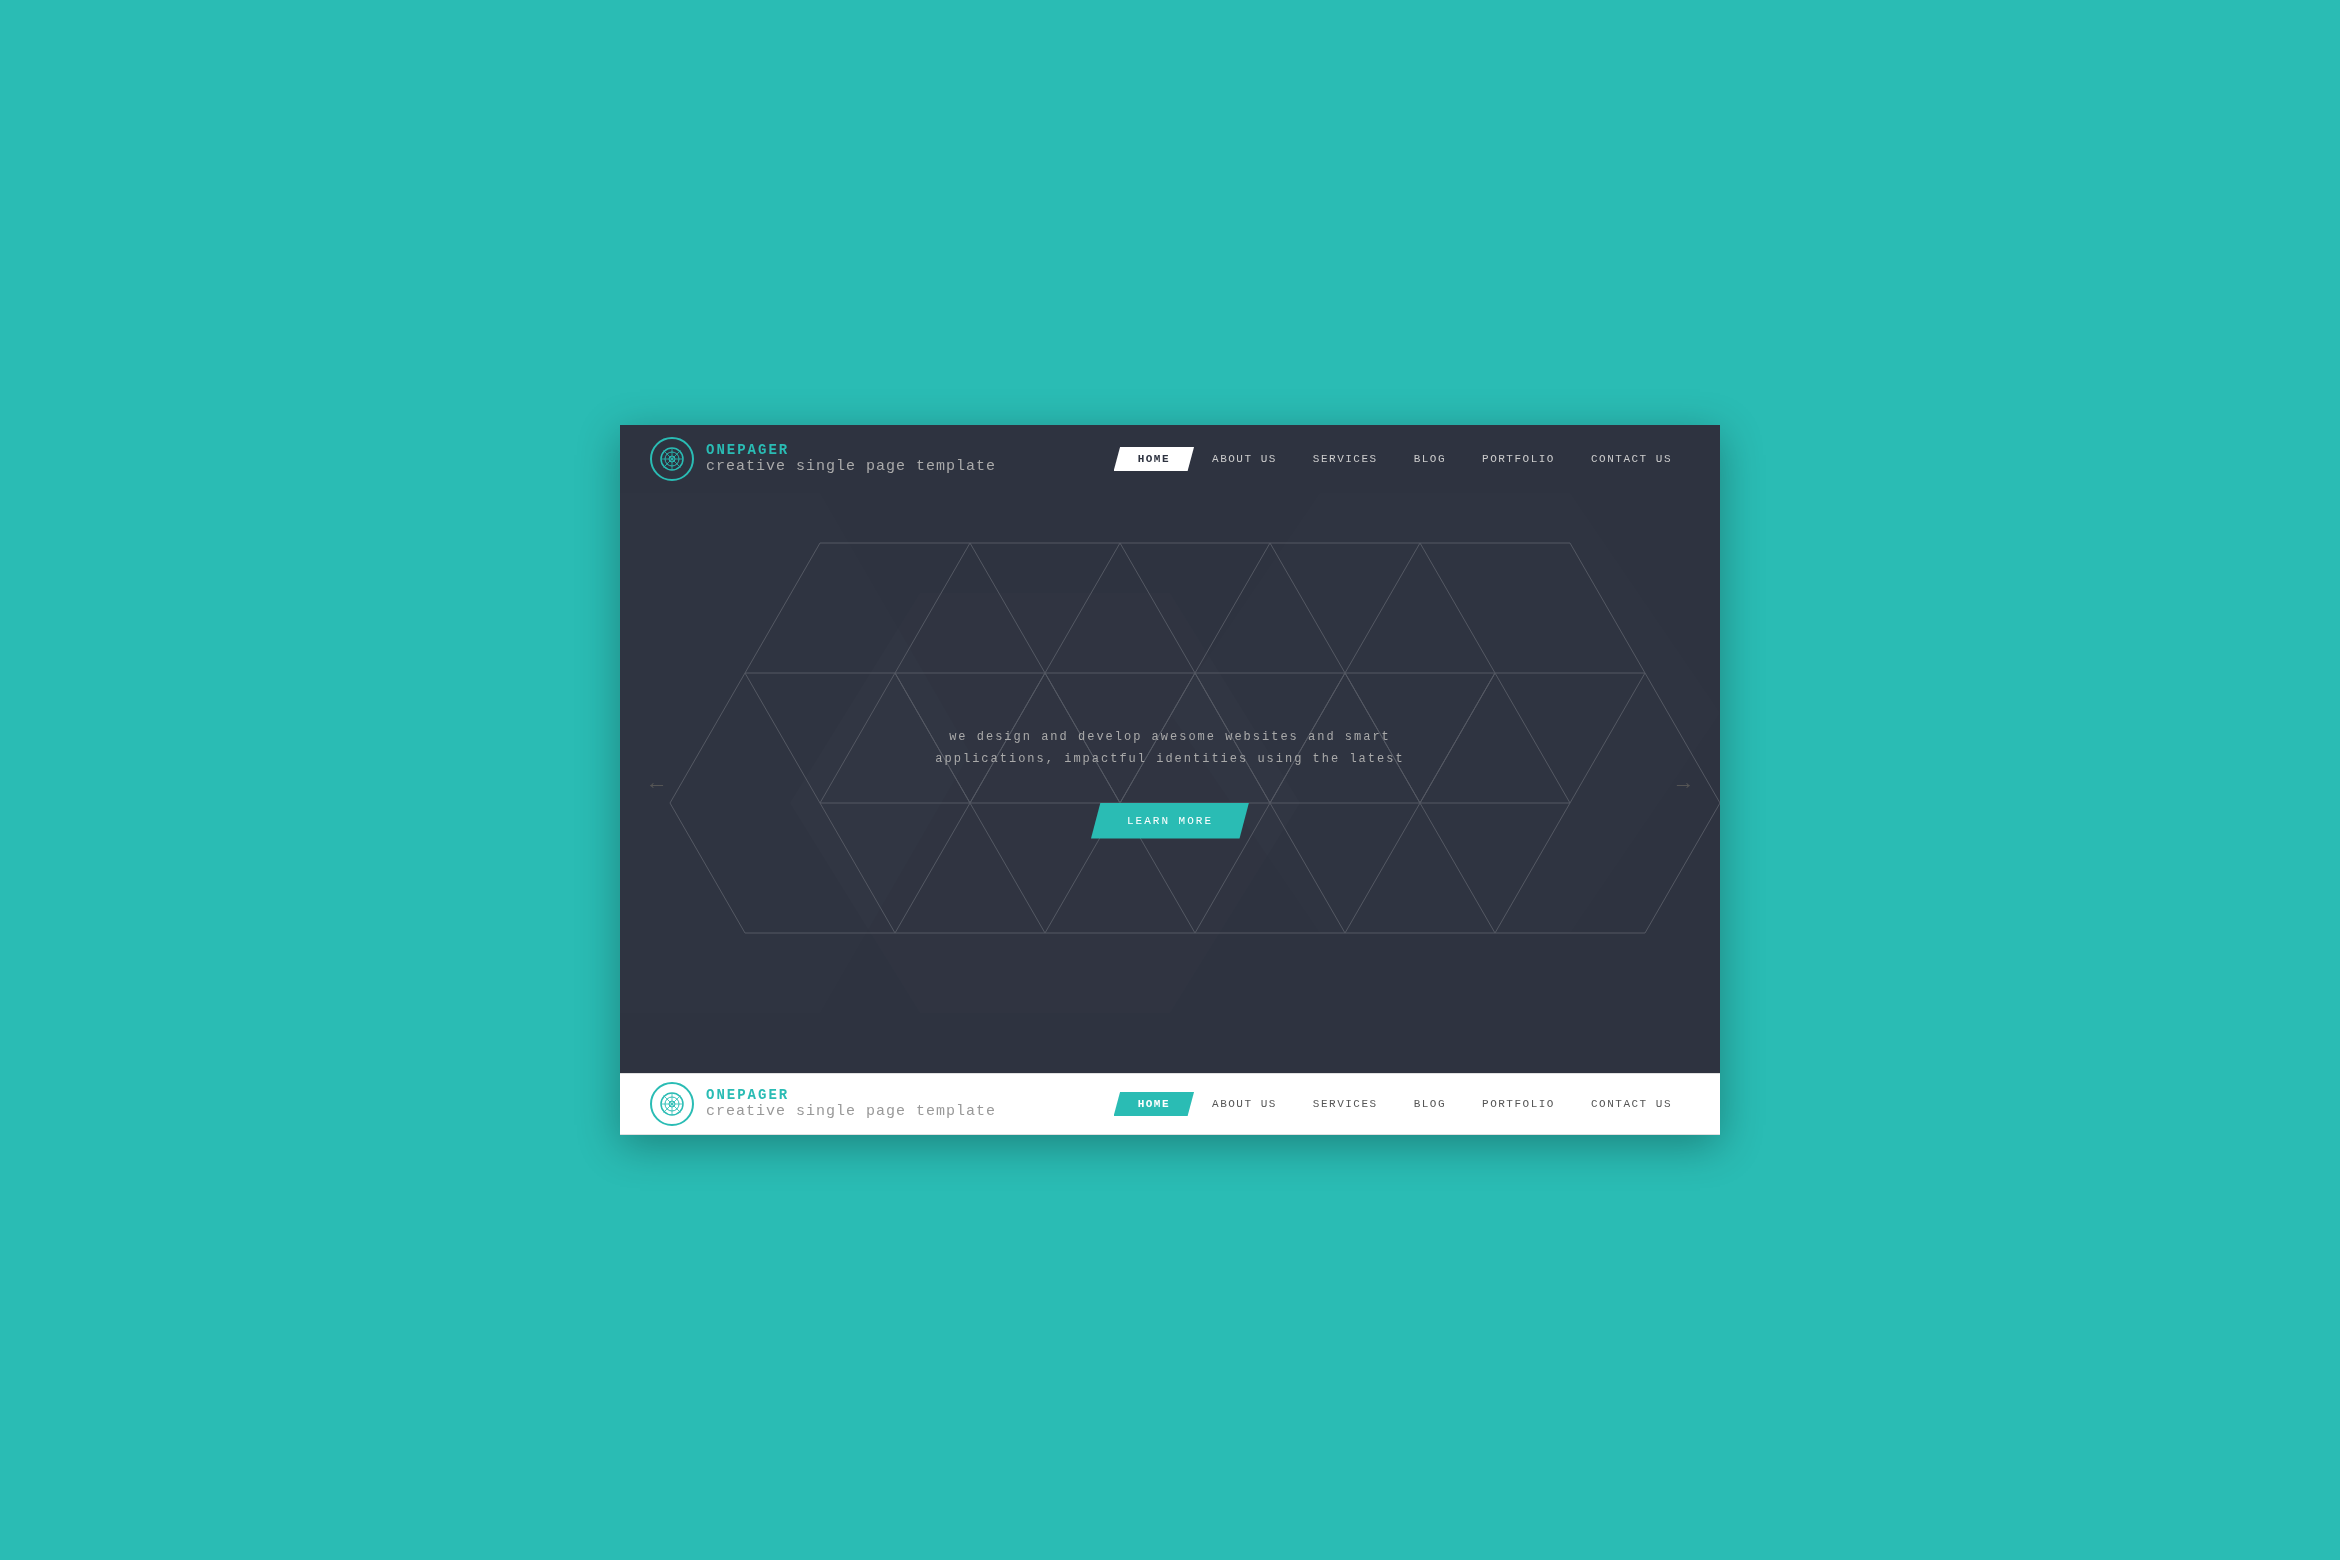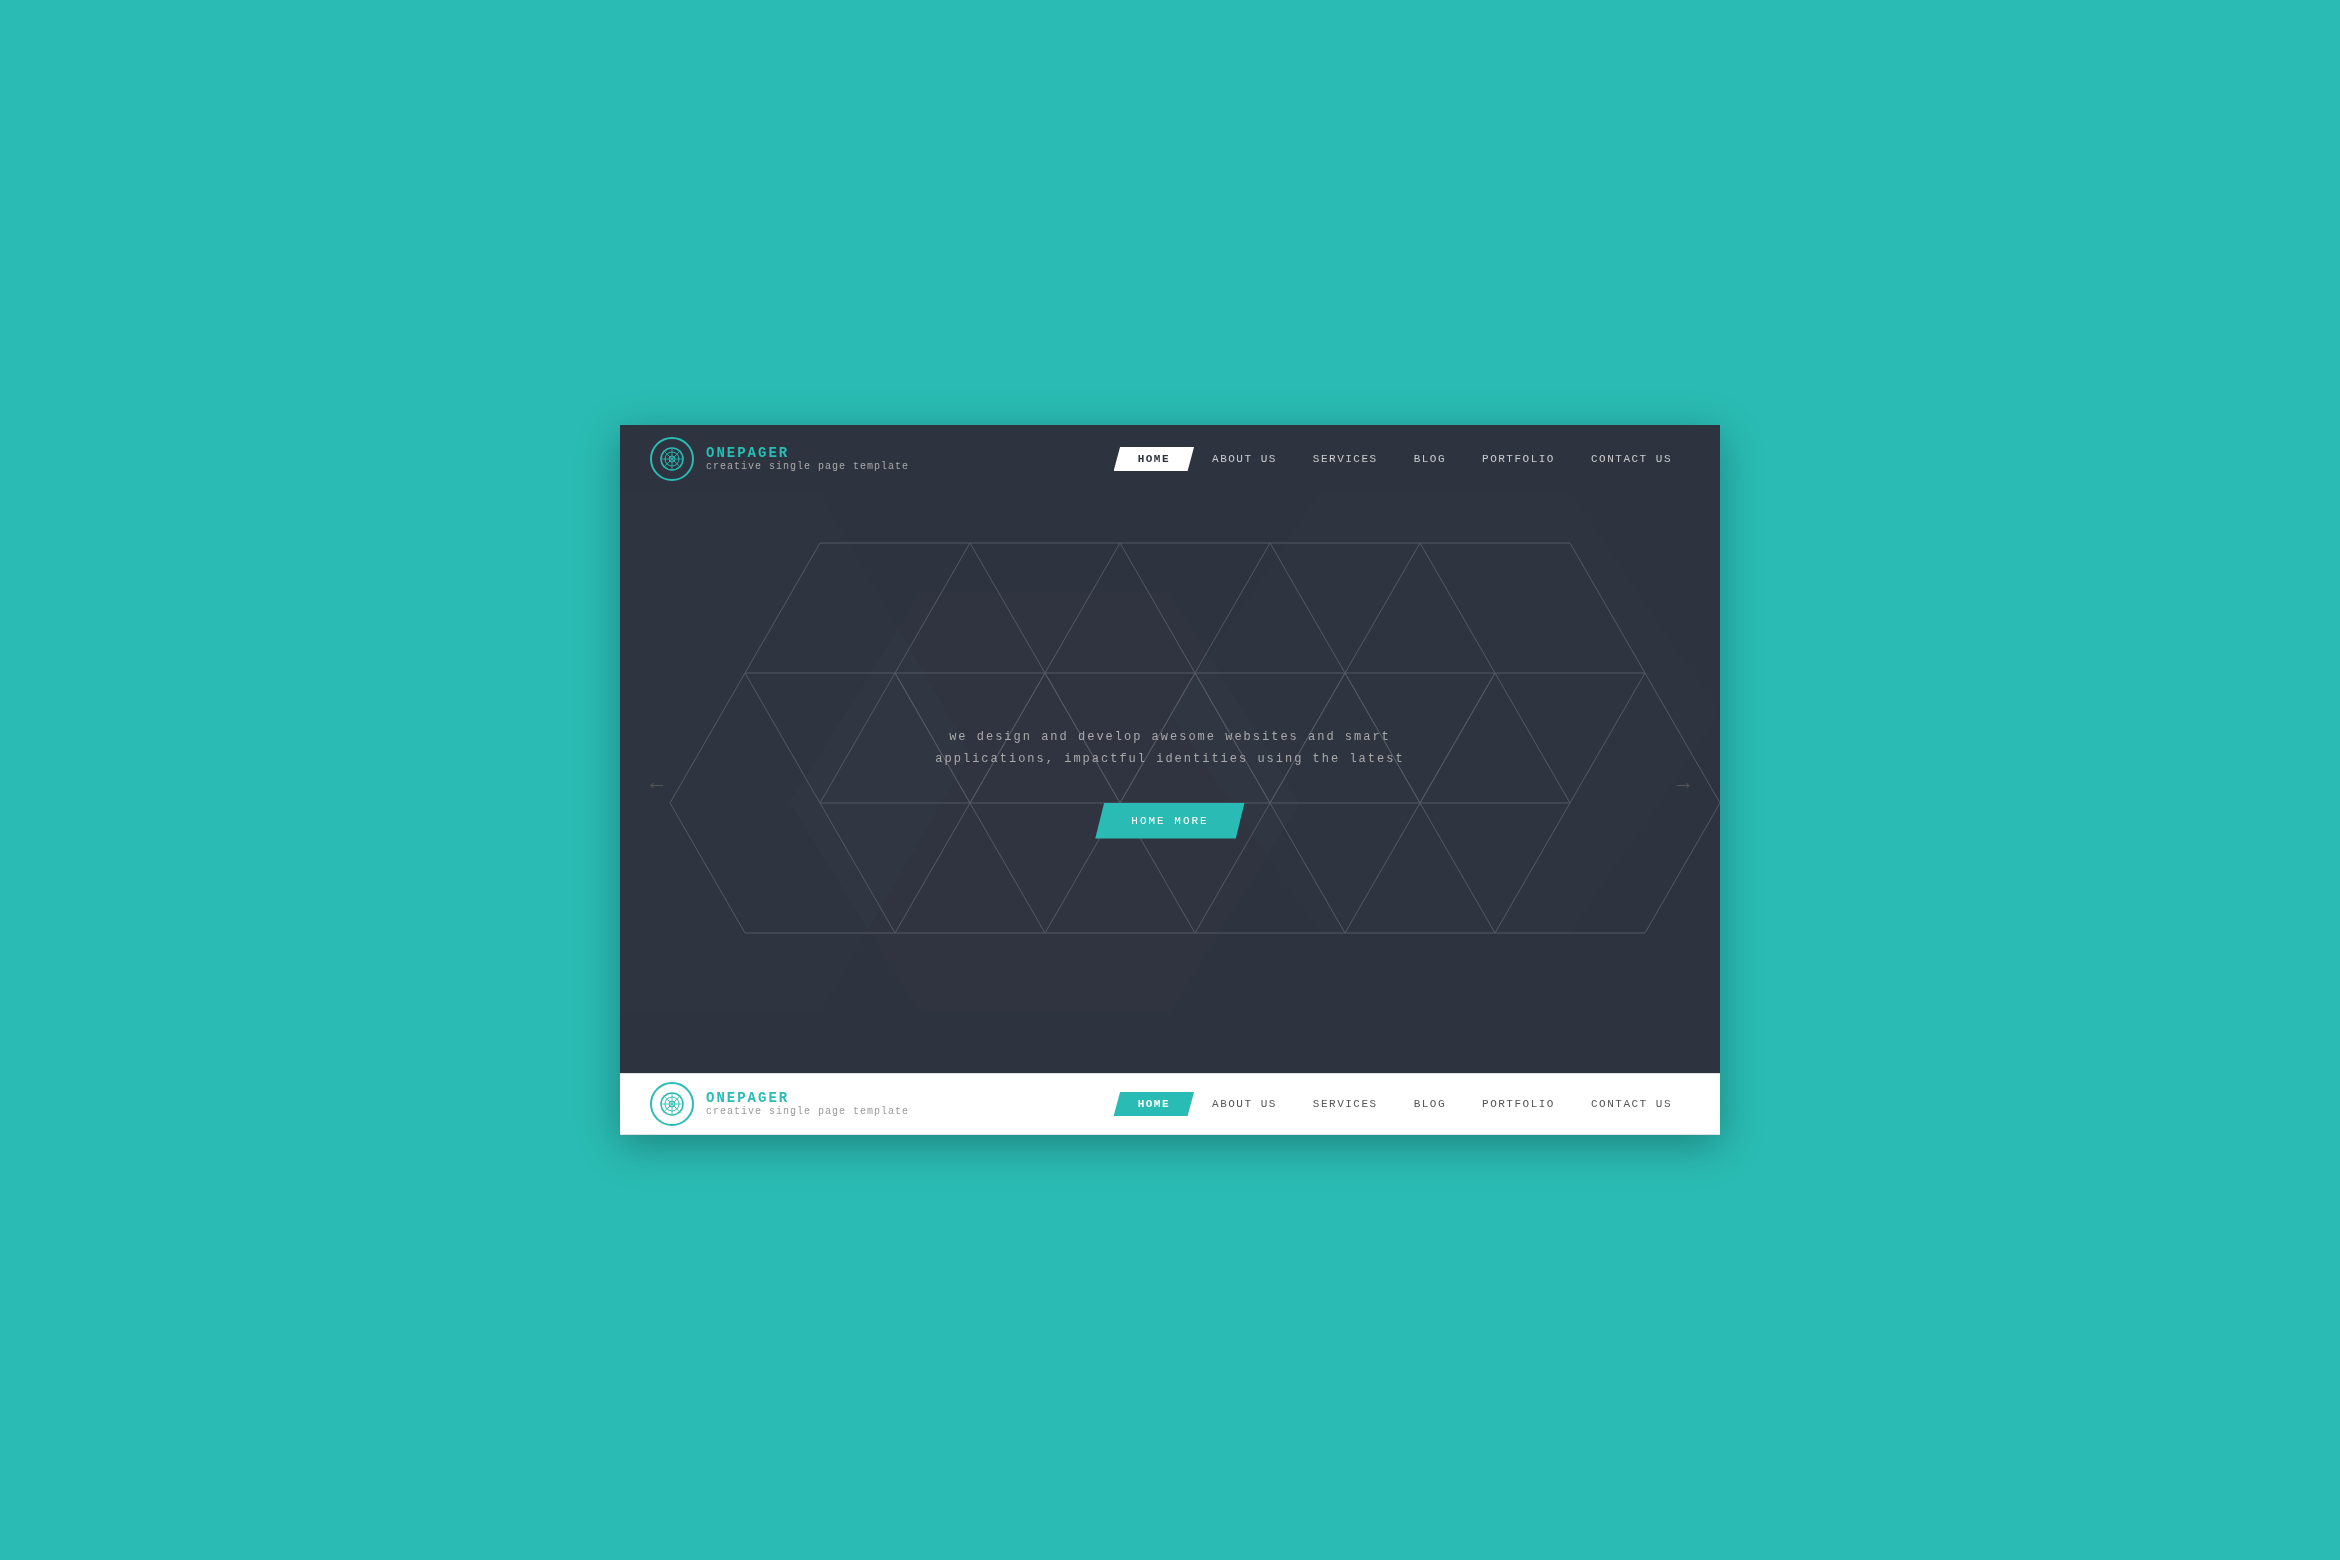--- a/index.html
+++ b/index.html
@@ -68,21 +68,21 @@
       font-family: 'Courier New', monospace;
       line-height: 1.1;
     }
 
     .logo-title span {
       color: #2abcb4;
       font-weight: 700;
     }
 
     .logo-subtitle {
-      font-size: 10px;
+      font-size: 15px;
       color: #aaa;
       letter-spacing: 1px;
       font-family: 'Courier New', monospace;
     }
 
     .nav-links {
       margin-left: auto;
       display: flex;
       align-items: center;
       gap: 0;
@@ -311,21 +311,21 @@
       </svg>
     </div>
 
     <div class="arrow-left">←</div>
 
     <div class="hero-content">
       <p class="hero-subtitle">
         <span>we design and develop awesome websites and smart</span><br>
         <span>applications, impactful identities using the latest</span>
       </p>
-      <button class="hero-btn">HOME MORE</button>
+      <button class="hero-btn">LEARN MORE</button>
     </div>
 
     <div class="arrow-right">→</div>
   </section>
 
   <nav class="navbar-light">
     <div class="logo-area">
       <div class="logo-circle">
         <svg viewBox="0 0 26 26" fill="none" xmlns="http://www.w3.org/2000/svg">
           <circle cx="13" cy="13" r="11" stroke="#2abcb4" stroke-width="1.5"></circle>

